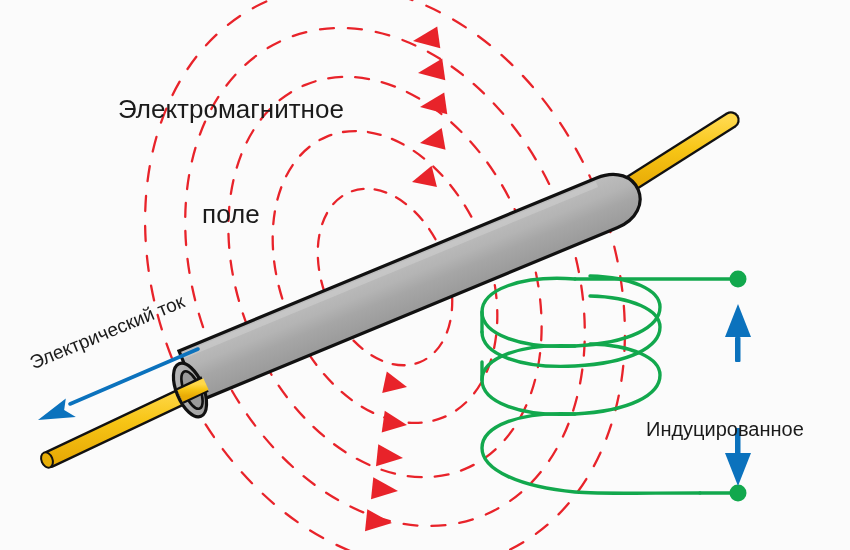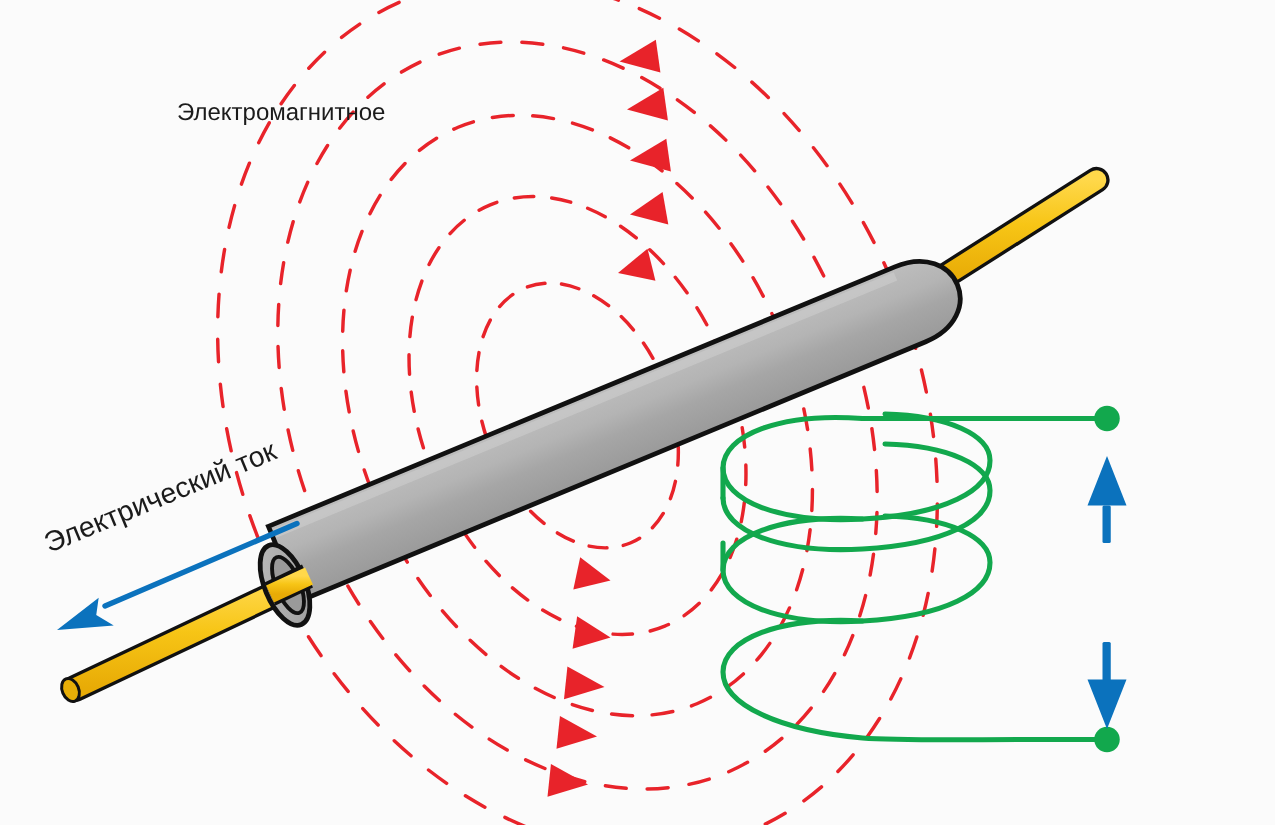--- a/index.html
+++ b/index.html
@@ -28,21 +28,21 @@
     font-family: "Liberation Sans", sans-serif;
     font-size: 20px;
     line-height: 1.35;
     white-space: pre;
     user-select: none;
   }
   #label-field {
     left: 118px;
     top: 22px;
     text-align: center;
-    font-size: 16px;
+    font-size: 26px;
   }
   #label-voltage {
     left: 646px;
     top: 362px;
     text-align: center;
     font-size: 20px;
   }
   #label-current {
     left: 26px;
     top: 352px;
@@ -183,20 +183,22 @@
       <path d="M 738 304 L 751 337 L 725 337 Z"></path>
       <rect x="735" y="337" width="5.5" height="25" rx="1"></rect>
 
       <rect x="735" y="428" width="5.5" height="26" rx="1"></rect>
       <path d="M 738 486 L 751 453 L 725 453 Z"></path>
     </g>
   </svg>
 
   <div class="lbl" id="label-field">
     <div>Электромагнитное</div>
+    <div>поле</div>
   </div>
 
   <div class="lbl" id="label-current">Электрический ток</div>
 
   <div class="lbl" id="label-voltage">
+    <div>Индуцированное</div>
   </div>
 
 </div>
 
 </body></html>

